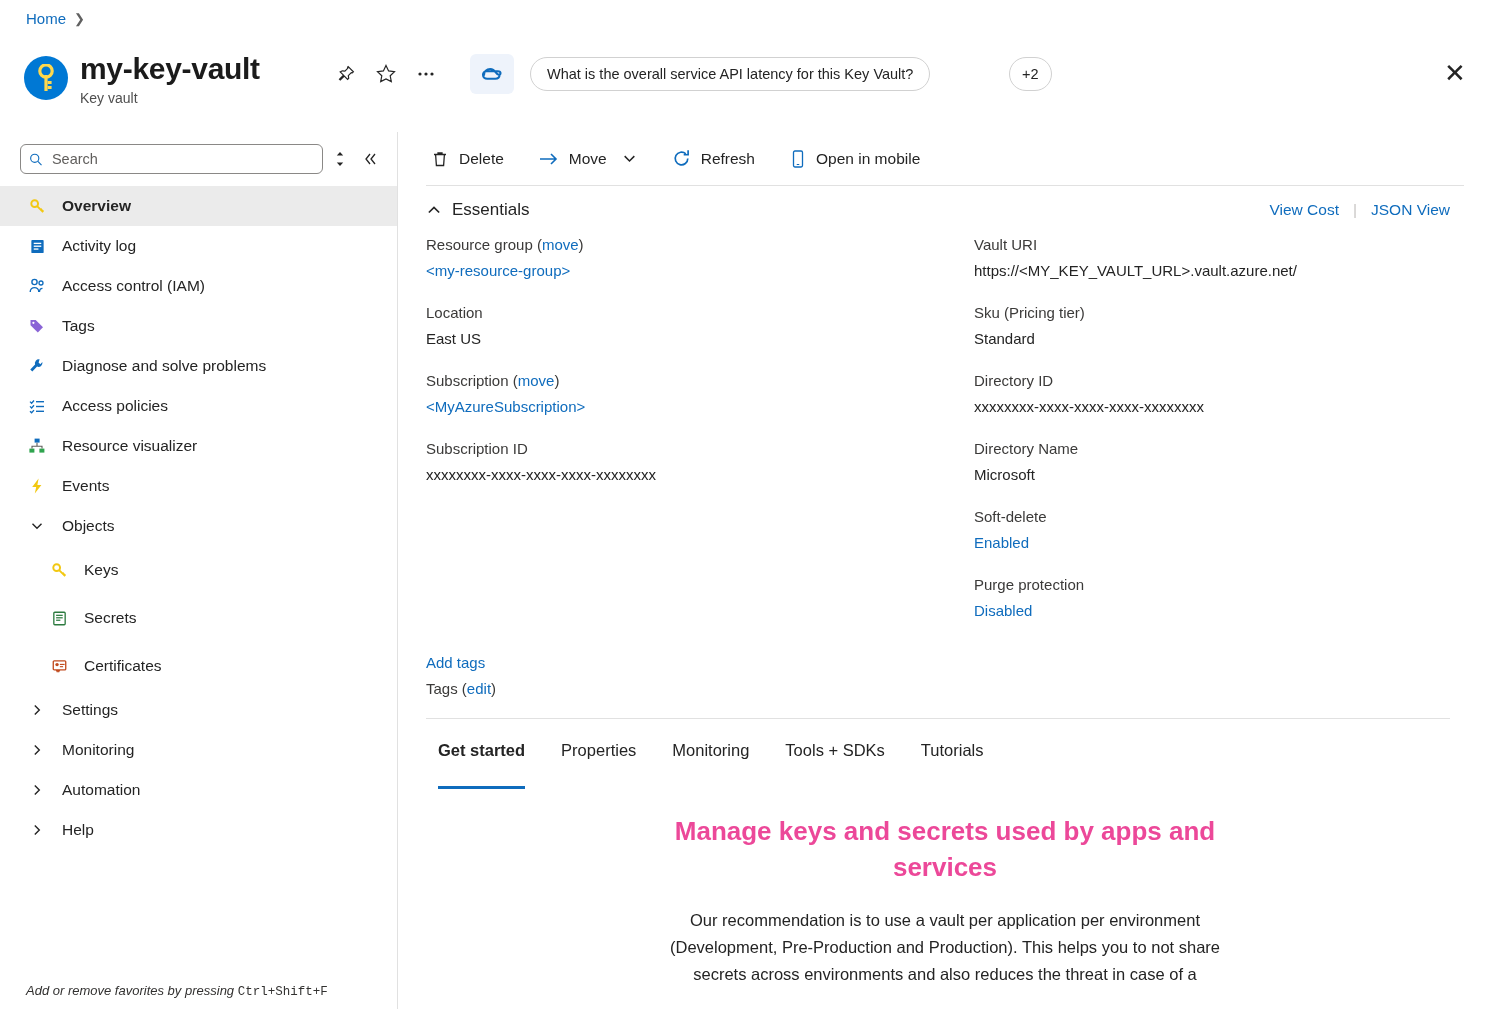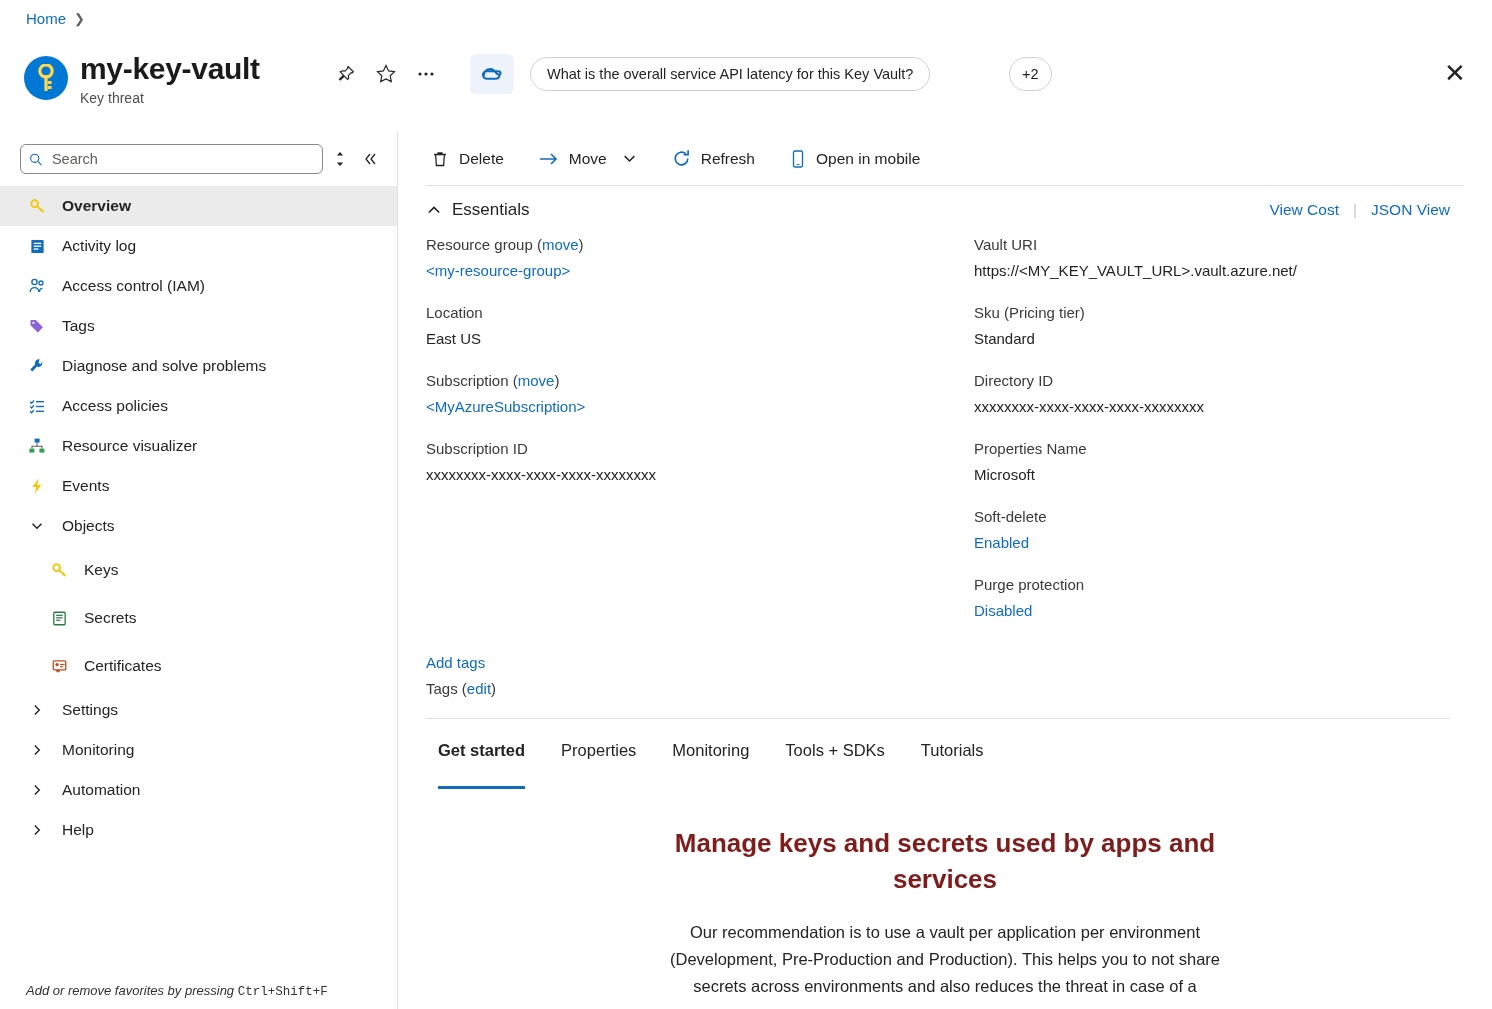--- a/index.html
+++ b/index.html
@@ -150,21 +150,21 @@
   .tags-block .k { font-size: 15px; color: #3b3a39; line-height: 26px; }
 
   .hr2 { height: 1px; background: #e1e1e1; margin: 16px 42px 0 28px; }
 
   .tabs { display: flex; gap: 36px; padding: 22px 28px 0 40px; font-size: 16.5px; }
   .tab { padding-bottom: 26px; cursor: pointer; color: #242424; }
   .tab.active { font-weight: 700; border-bottom: 3px solid #0f6cbd; }
 
   .hero { text-align: center; padding: 24px 260px 0 260px; }
   .hero h2 {
-    margin: 12px; font-size: 26px; font-weight: 700; line-height: 36px; color: #7f1d1d;
+    margin: 0; font-size: 26px; font-weight: 700; line-height: 36px; color: #ec4899;
   }
   .hero p {
     margin: 22px 0 0 0; font-size: 16.5px; line-height: 27px; color: #242424;
   }
 </style>
 </head>
 <body>
 
 <div class="breadcrumb">
   <a href="#">Home</a>
@@ -176,21 +176,21 @@
     <div class="circle"></div>
     <svg class="key" viewBox="0 0 18 28">
       <circle cx="9" cy="7" r="6.2" fill="none" stroke="#ffd84d" stroke-width="3.2"></circle>
       <rect x="7.4" y="11" width="3.2" height="16" fill="#ffd84d"></rect>
       <rect x="10.6" y="17" width="4" height="3" fill="#ffd84d"></rect>
       <rect x="10.6" y="22" width="4" height="3" fill="#ffd84d"></rect>
     </svg>
   </div>
   <div class="title-text">
     <h1>my-key-vault</h1>
-    <div class="subtitle">Key threat</div>
+    <div class="subtitle">Key vault</div>
   </div>
 </div>
 
 <div class="title-actions">
   <div class="icon-btn">
     <svg width="20" height="20" viewBox="0 0 20 20">
         <path d="M12.2 2.6l5.2 5.2-1.1 1.1-1-.3-3 3 .4 2.6-1.1 1.1-3.3-3.3-4 4-.8-.8 4-4-3.3-3.3L6.3 6.8l2.6.4 3-3-.3-1z" fill="none" stroke="#242424" stroke-width="1.2"></path>
       </svg>
   </div>
   <div class="icon-btn">
@@ -508,21 +508,21 @@
       </div>
       <div class="prop">
         <div class="k">Sku (Pricing tier)</div>
         <div class="v">Standard</div>
       </div>
       <div class="prop">
         <div class="k">Directory ID</div>
         <div class="v">xxxxxxxx-xxxx-xxxx-xxxx-xxxxxxxx</div>
       </div>
       <div class="prop">
-        <div class="k">Properties Name</div>
+        <div class="k">Directory Name</div>
         <div class="v">Microsoft</div>
       </div>
       <div class="prop">
         <div class="k">Soft-delete</div>
         <div class="v">
           <a href="#">Enabled</a>
         </div>
       </div>
       <div class="prop">
         <div class="k">Purge protection</div>

